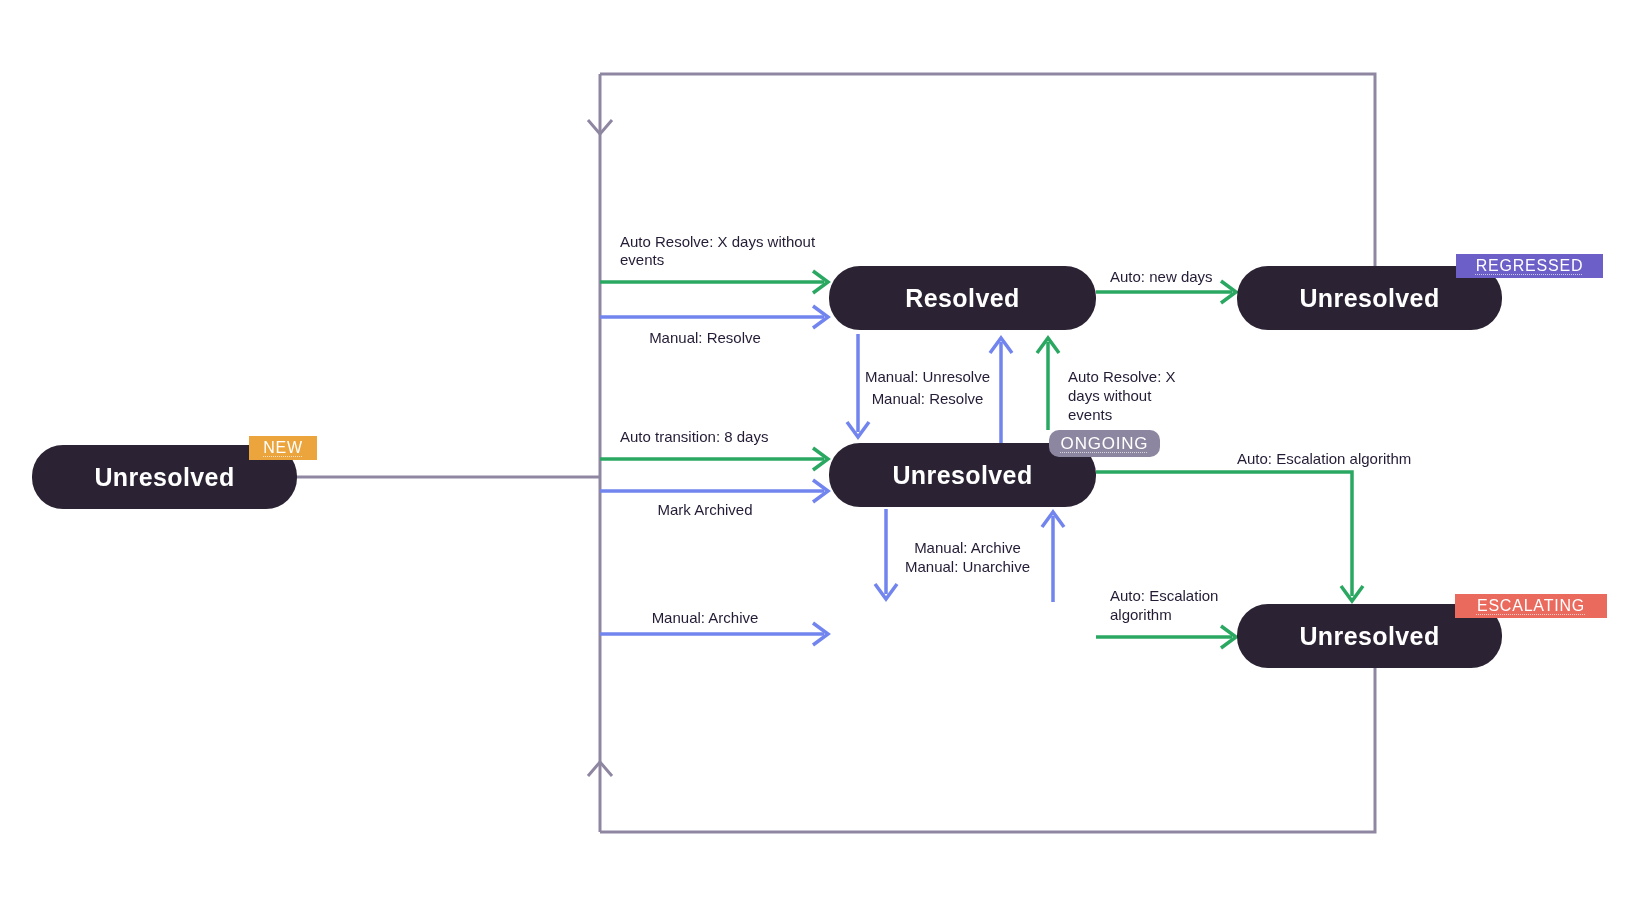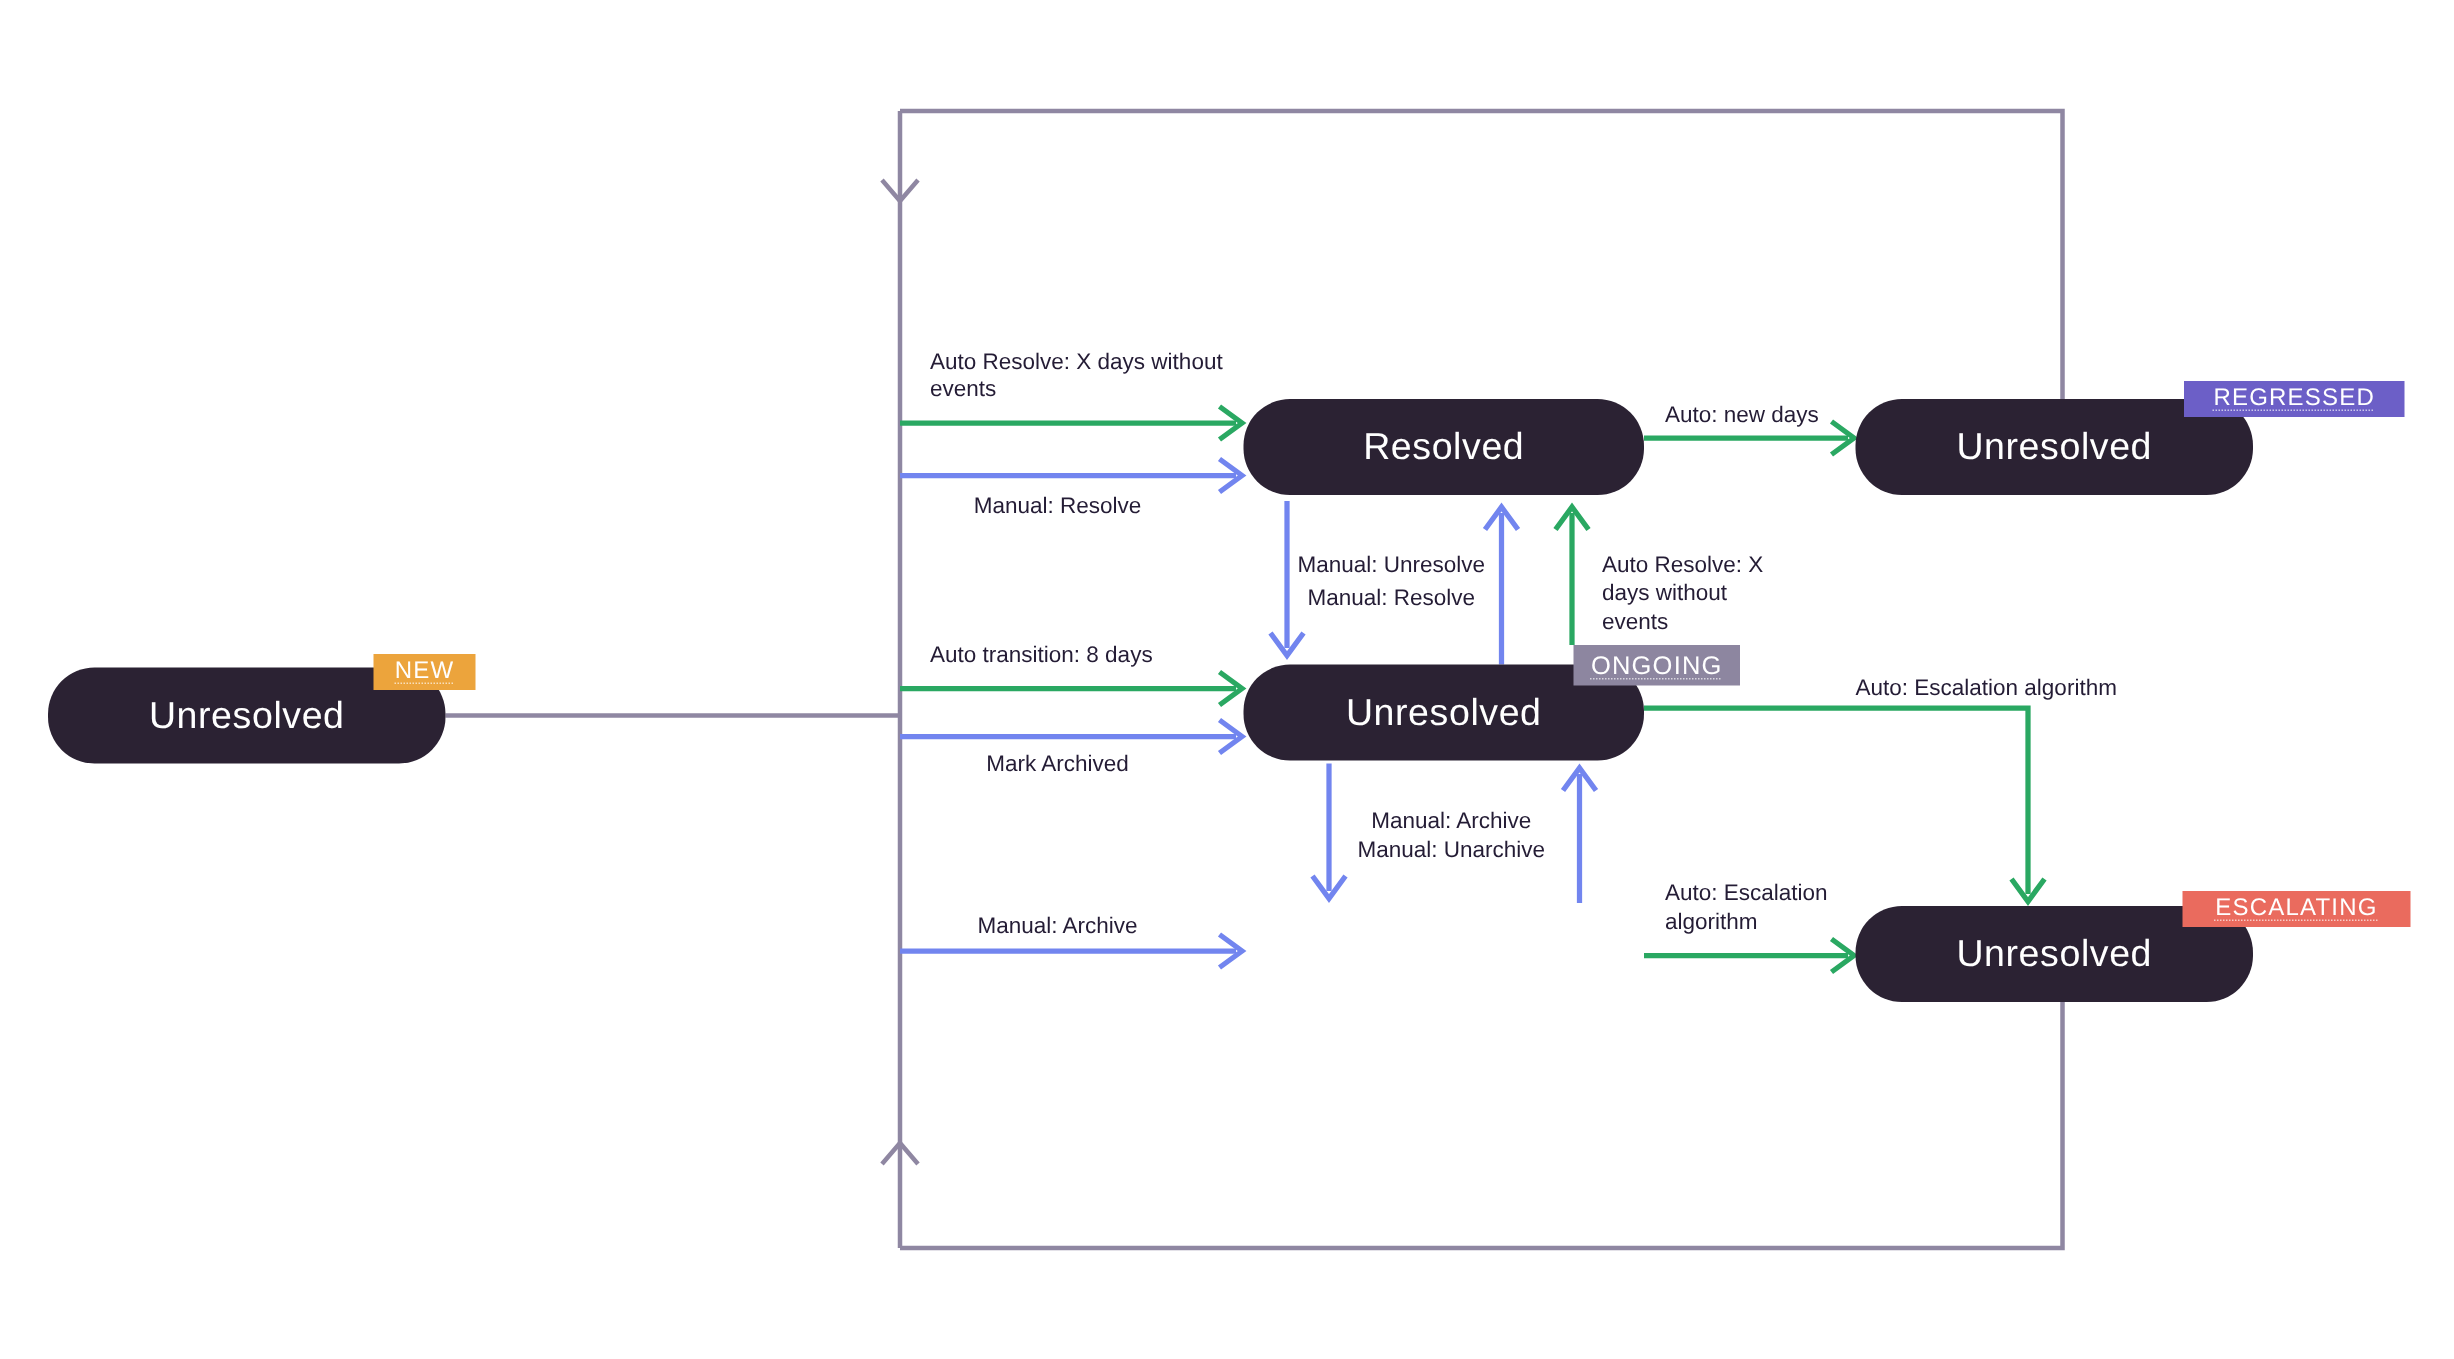--- a/index.html
+++ b/index.html
@@ -14,21 +14,21 @@
   svg.edges *{fill:none;stroke-linecap:butt;stroke-linejoin:miter;}
   .e-loop{stroke:var(--loop,#8f87a2);stroke-width:3;}
   .e-green{stroke:var(--green,#2aa862);stroke-width:3.5;}
   .e-blue{stroke:var(--blue,#7285ef);stroke-width:3.5;}
 
   .node{
     position:absolute;z-index:2;
     background:var(--box,#2b2233);
     color:var(--box_text,#ffffff);
     display:flex;align-items:center;justify-content:center;
-    font-size:25px;font-weight:400;letter-spacing:.4px;border-radius:31px;
+    font-size:25px;font-weight:700;letter-spacing:.4px;border-radius:31px;
   }
   .badge{
     position:absolute;z-index:3;
     display:flex;align-items:center;justify-content:center;
     color:#ffffff;font-size:16px;font-weight:500;letter-spacing:.8px;
     height:24px;box-sizing:border-box;
   }
   .badge span{
     text-decoration:underline dotted rgba(255,255,255,.65) 1px;
     text-underline-offset:3px;
@@ -103,21 +103,21 @@
   <div class="node" style="left:1237px;top:266px;width:265px;height:64px;">
     <span>Unresolved</span>
   </div>
   <div class="badge" style="left:1456px;top:254px;width:147px;background:var(--badge_regressed,#6c5fc7);">
     <span>REGRESSED</span>
   </div>
 
   <div class="node" style="left:829px;top:443px;width:267px;height:64px;">
     <span>Unresolved</span>
   </div>
-  <div class="badge" style="left:1049px;top:430px;width:111px;height:27px;background:var(--badge_ongoing,#8d86a0);font-size:17px;">
+  <div class="badge" style="left:1049px;top:430px;width:111px;height:27px;background:var(--badge_ongoing,#8d86a0);font-size:17px;border-radius:10px;">
     <span>ONGOING</span>
   </div>
 
 
   <div class="node" style="left:1237px;top:604px;width:265px;height:64px;">
     <span>Unresolved</span>
   </div>
   <div class="badge" style="left:1455px;top:594px;width:152px;background:var(--badge_escalating,#ea6b5e);align-items:center;">
     <span>ESCALATING</span>
   </div>

